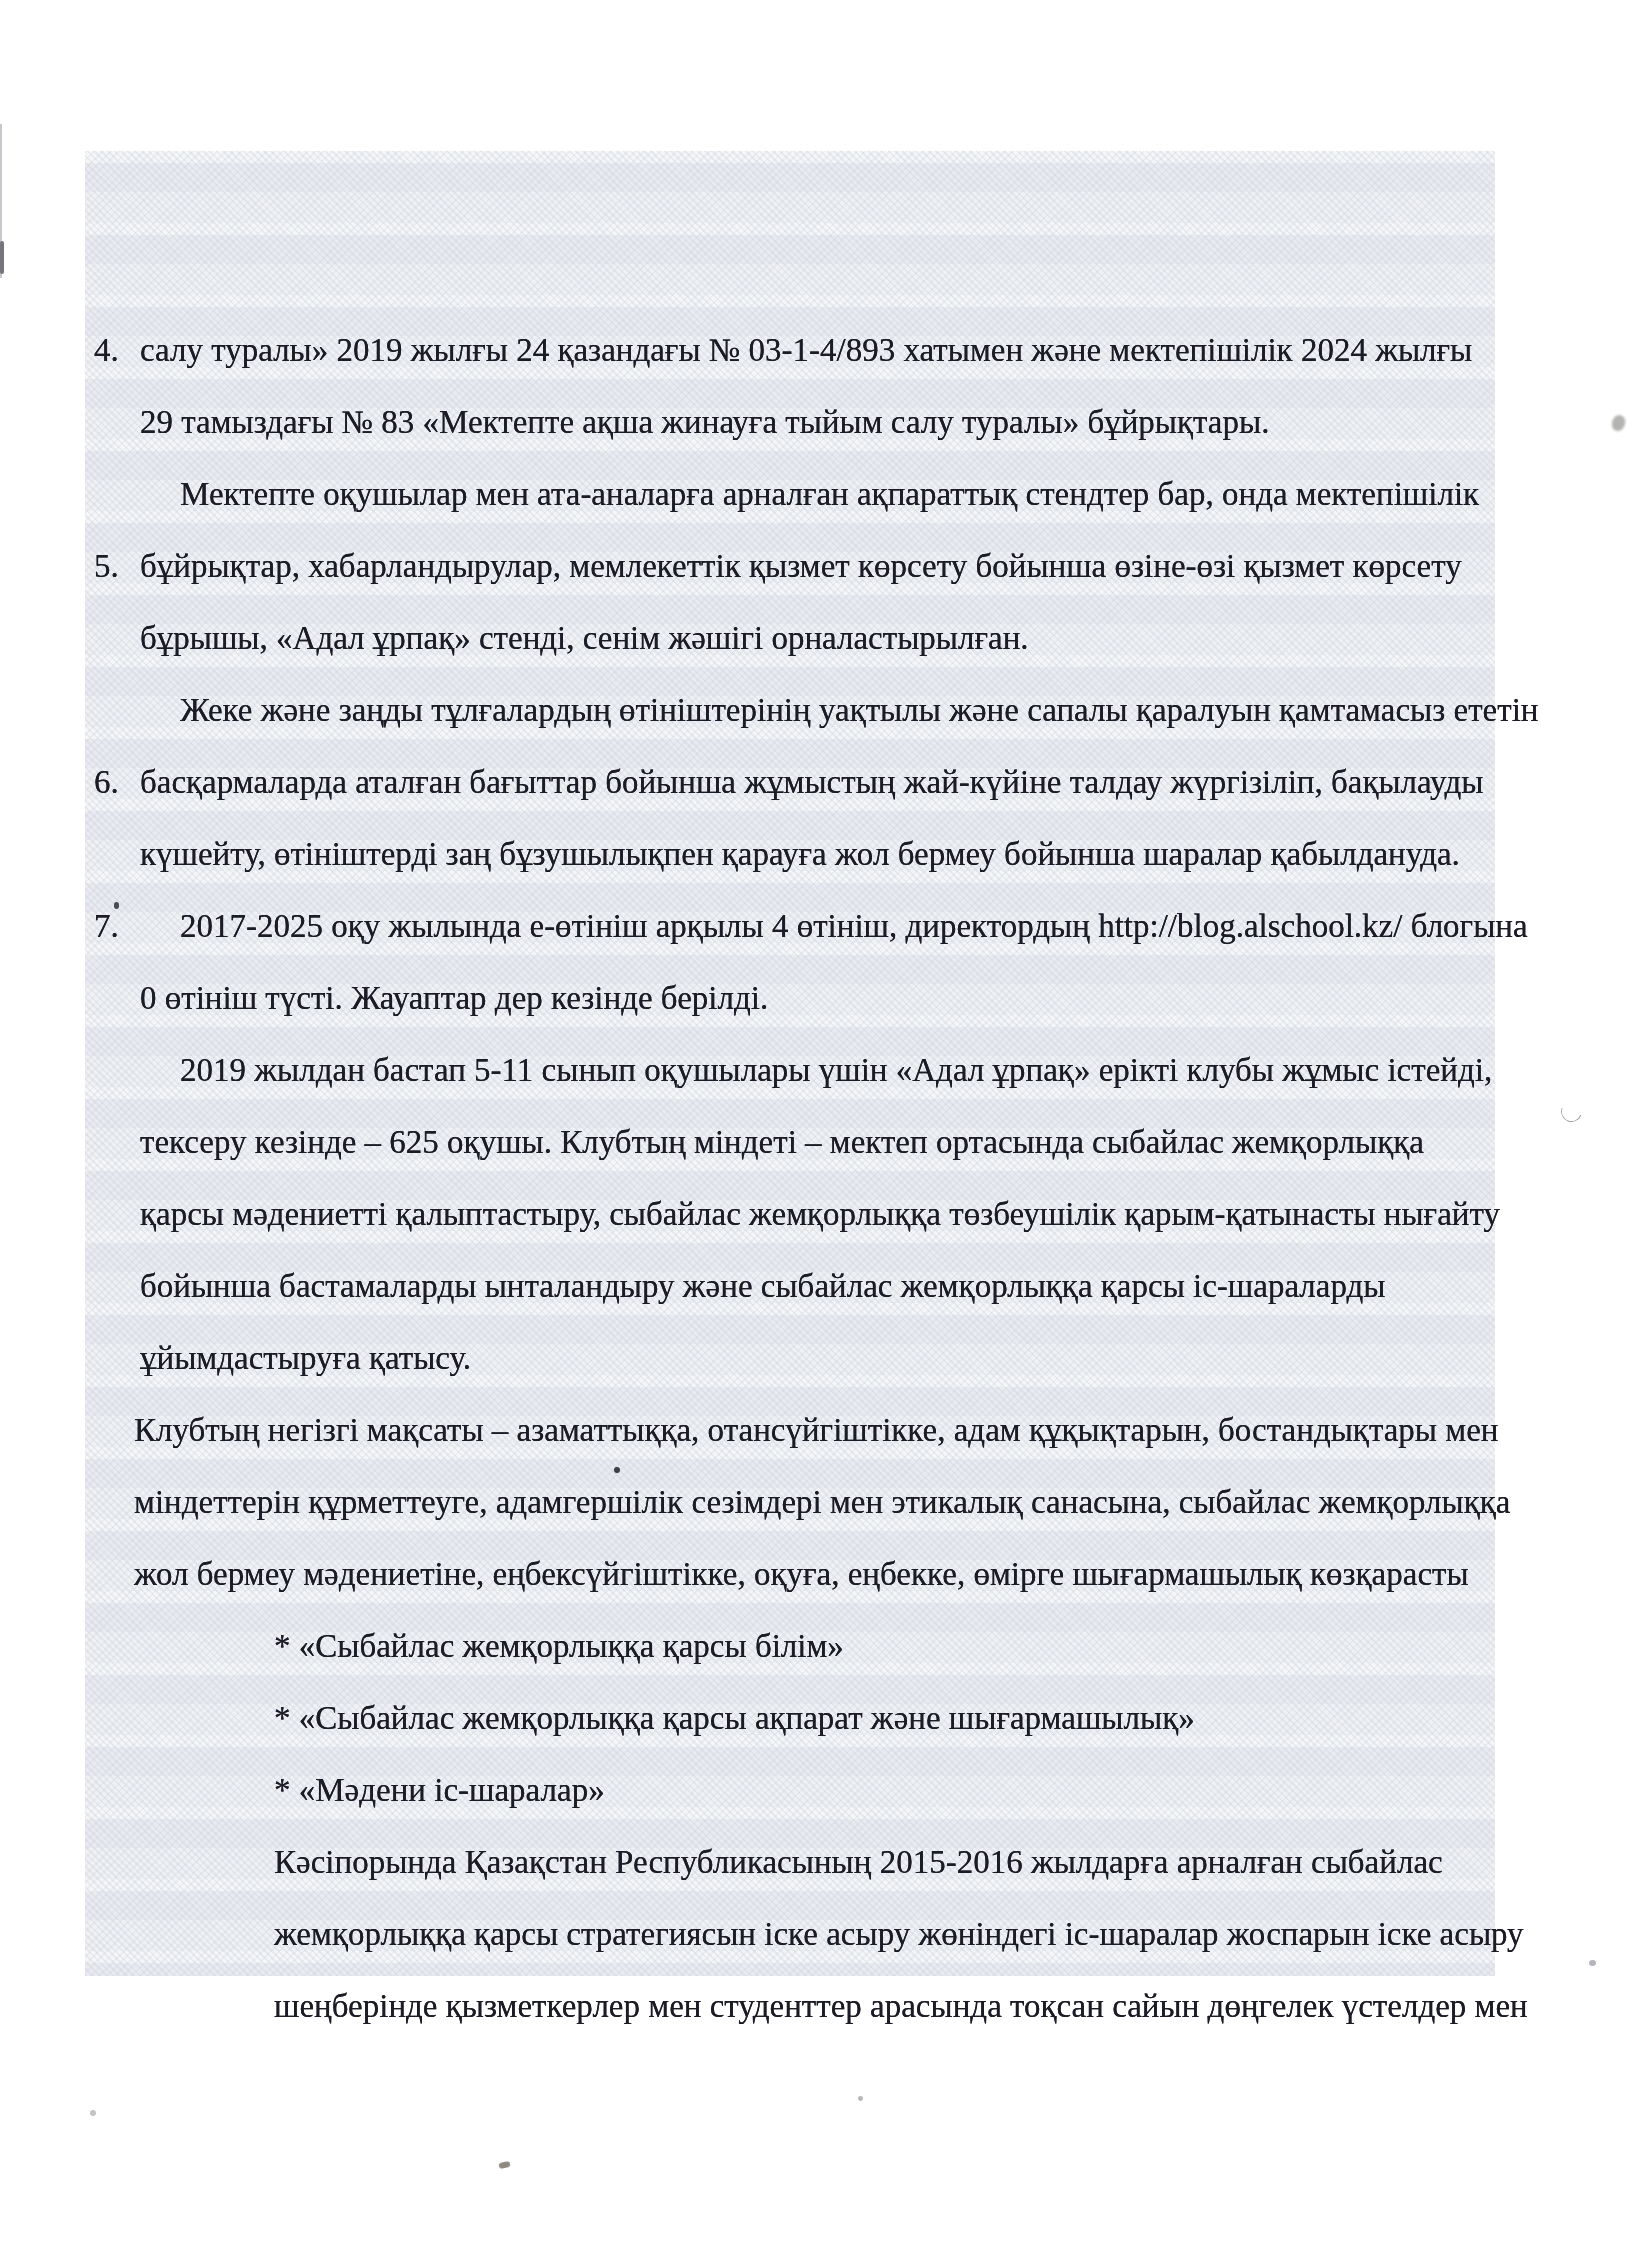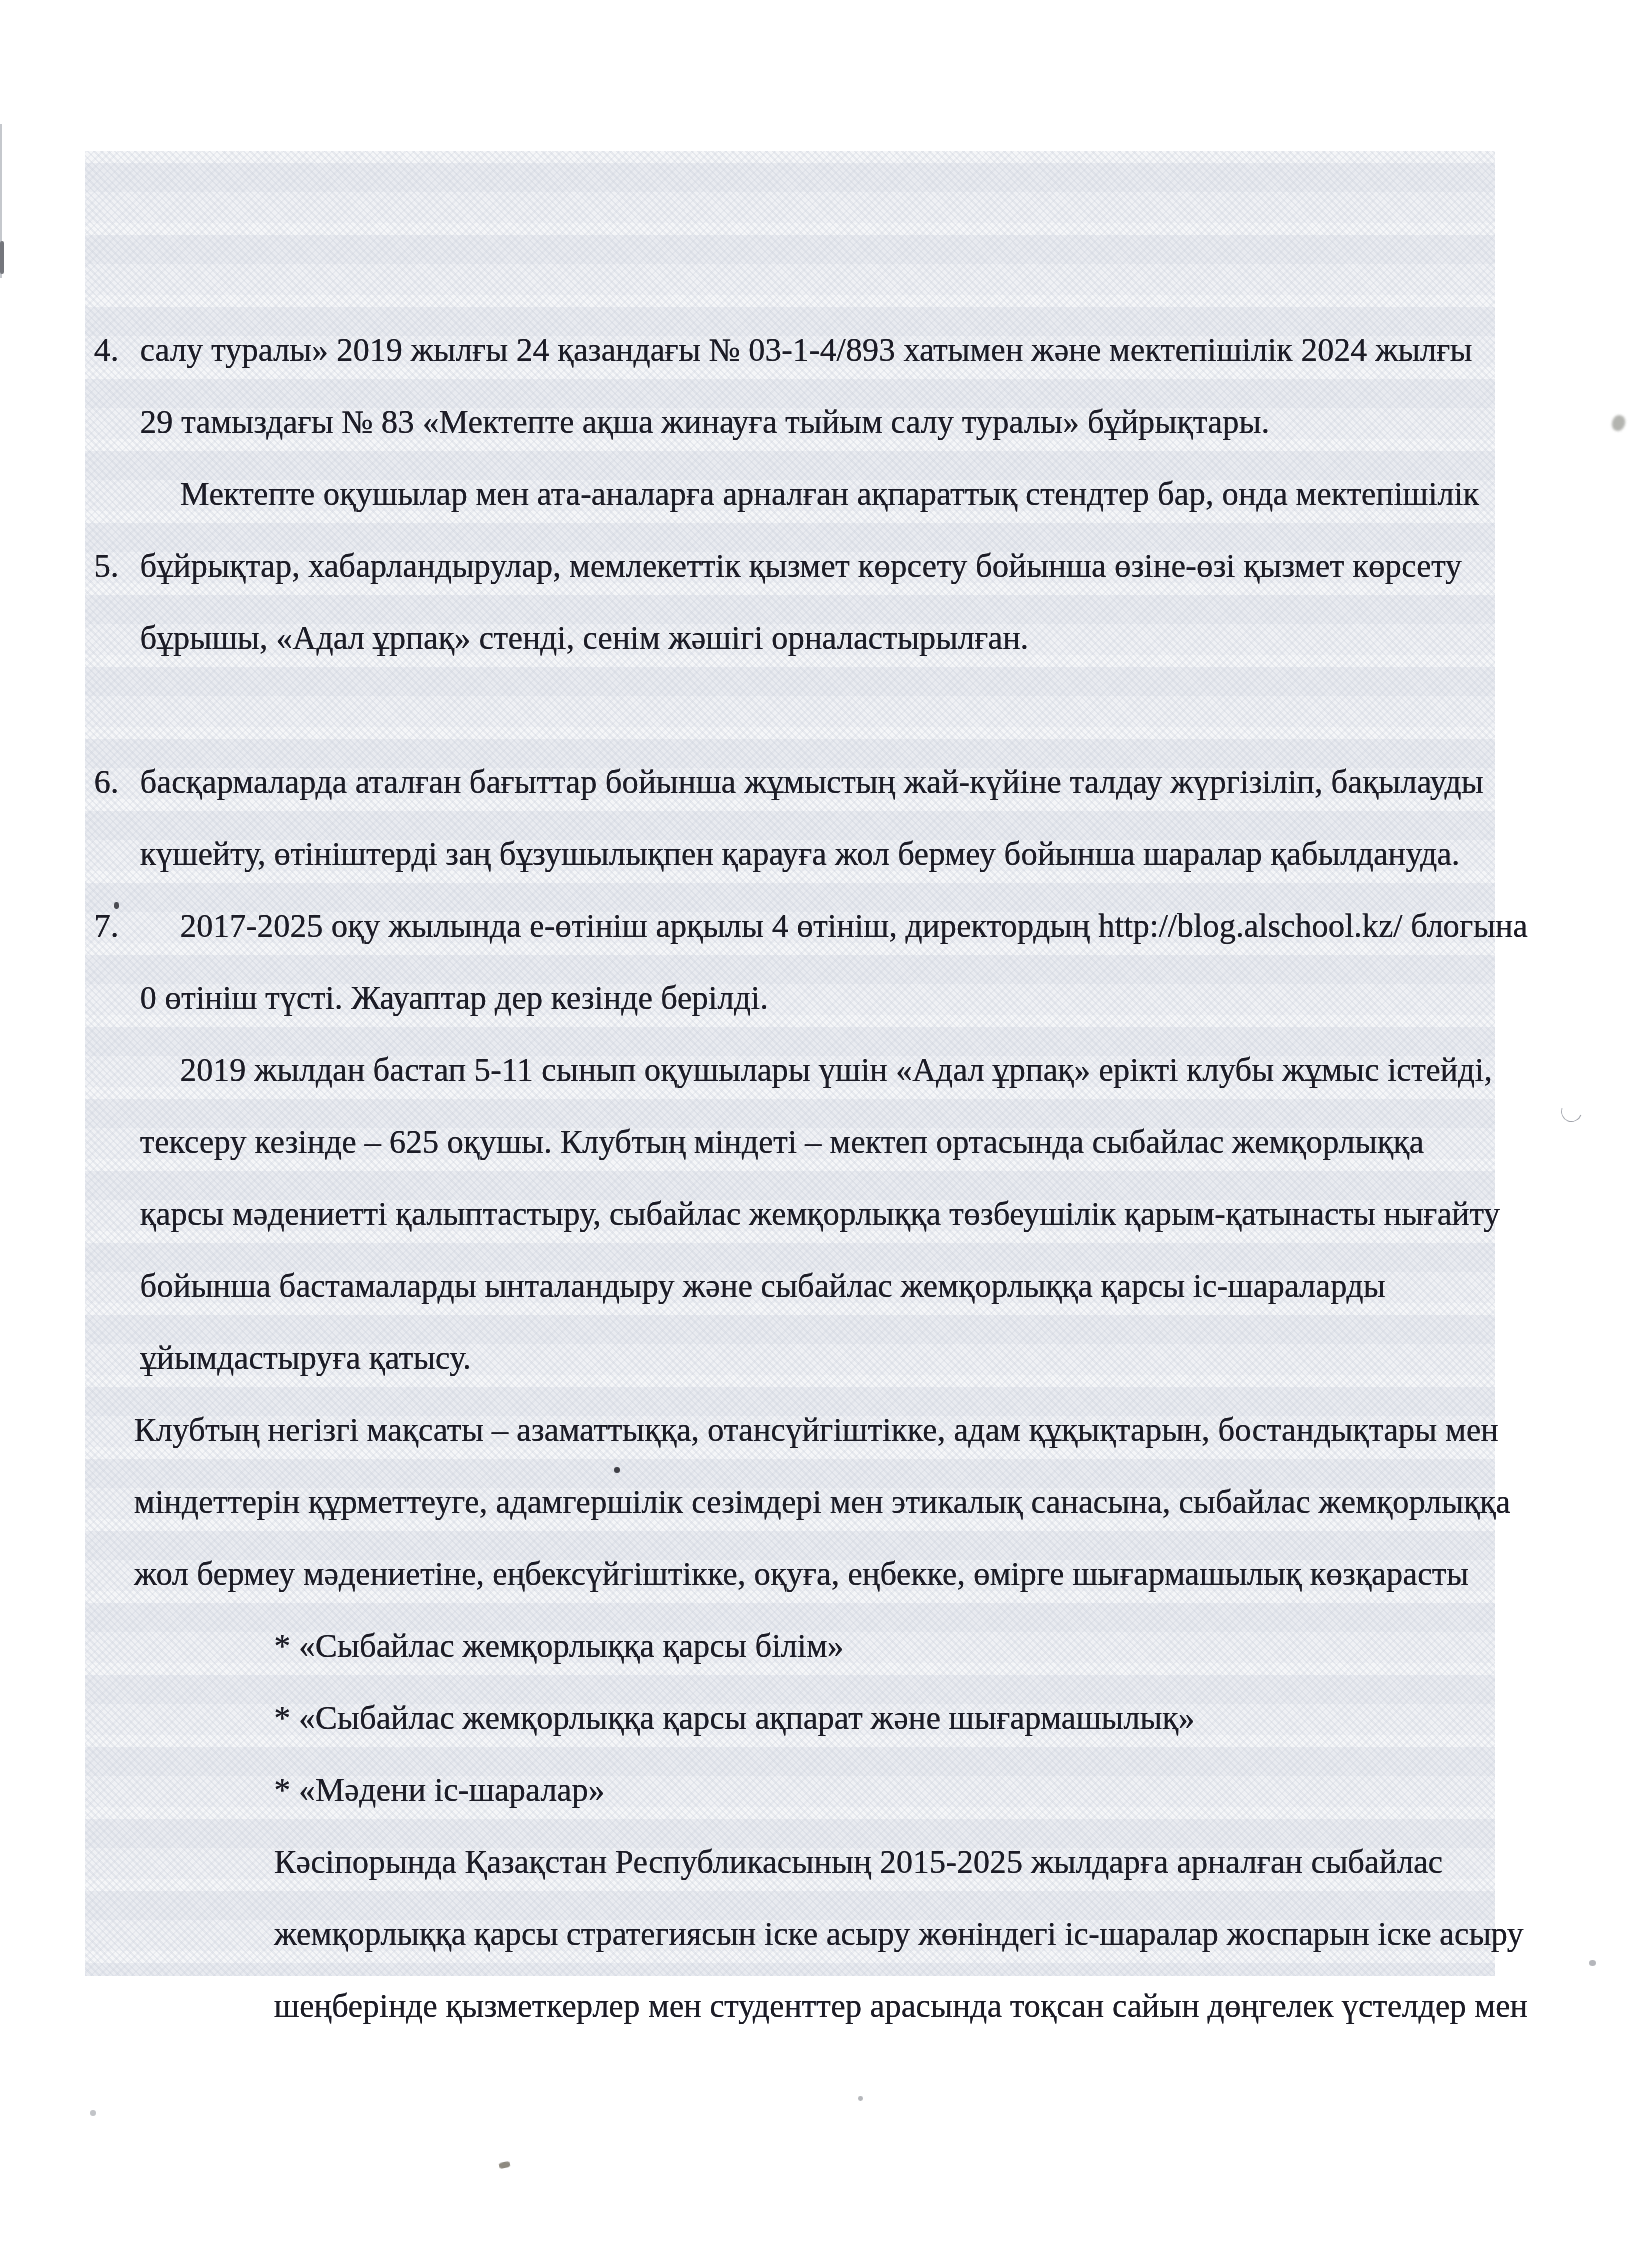--- a/index.html
+++ b/index.html
@@ -89,20 +89,21 @@
     <div class="line continuation">
     
     <span class="txt">бұйрықтар, хабарландырулар, мемлекеттік қызмет көрсету бойынша өзіне-өзі қызмет көрсету</span>
   </div>
     <div class="line continuation">
     
     <span class="txt">бұрышы, «Адал ұрпақ» стенді, сенім жәшігі орналастырылған.</span>
   </div>
     <div class="line numbered">
     <span class="num">5.</span>
+    <span class="txt">Жеке және заңды тұлғалардың өтініштерінің уақтылы және сапалы қаралуын қамтамасыз ететін</span>
   </div>
     <div class="line continuation">
     
     <span class="txt">басқармаларда аталған бағыттар бойынша жұмыстың жай-күйіне талдау жүргізіліп, бақылауды</span>
   </div>
     <div class="line continuation">
     
     <span class="txt">күшейту, өтініштерді заң бұзушылықпен қарауға жол бермеу бойынша шаралар қабылдануда.</span>
   </div>
     <div class="line numbered">
@@ -152,21 +153,21 @@
     <div class="line bullet">
     
     <span class="txt">* «Сыбайлас жемқорлыққа қарсы ақпарат және шығармашылық»</span>
   </div>
     <div class="line bullet">
     
     <span class="txt">* «Мәдени іс-шаралар»</span>
   </div>
     <div class="line indented">
     
-    <span class="txt">Кәсіпорында Қазақстан Республикасының 2015-2025 жылдарға арналған сыбайлас</span>
+    <span class="txt">Кәсіпорында Қазақстан Республикасының 2015-2016 жылдарға арналған сыбайлас</span>
   </div>
     <div class="line indented">
     
     <span class="txt">жемқорлыққа қарсы стратегиясын іске асыру жөніндегі іс-шаралар жоспарын іске асыру</span>
   </div>
     <div class="line indented">
     
     <span class="txt">шеңберінде қызметкерлер мен студенттер арасында тоқсан сайын дөңгелек үстелдер мен</span>
   </div>
   </div>

